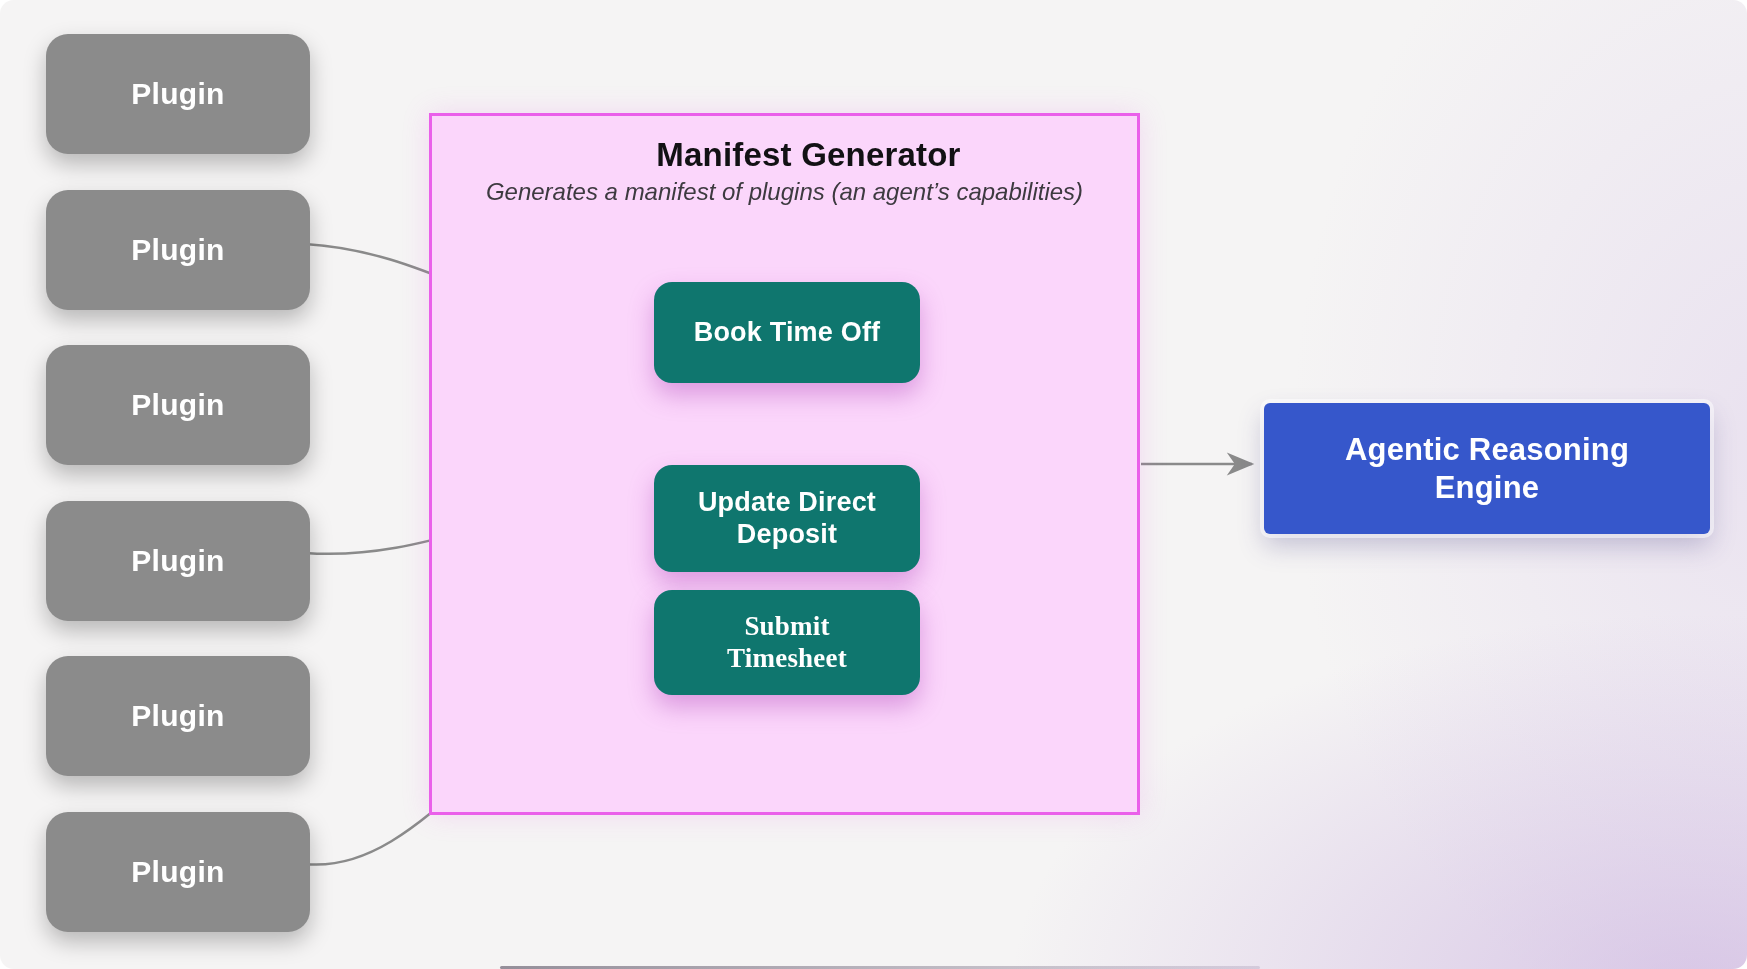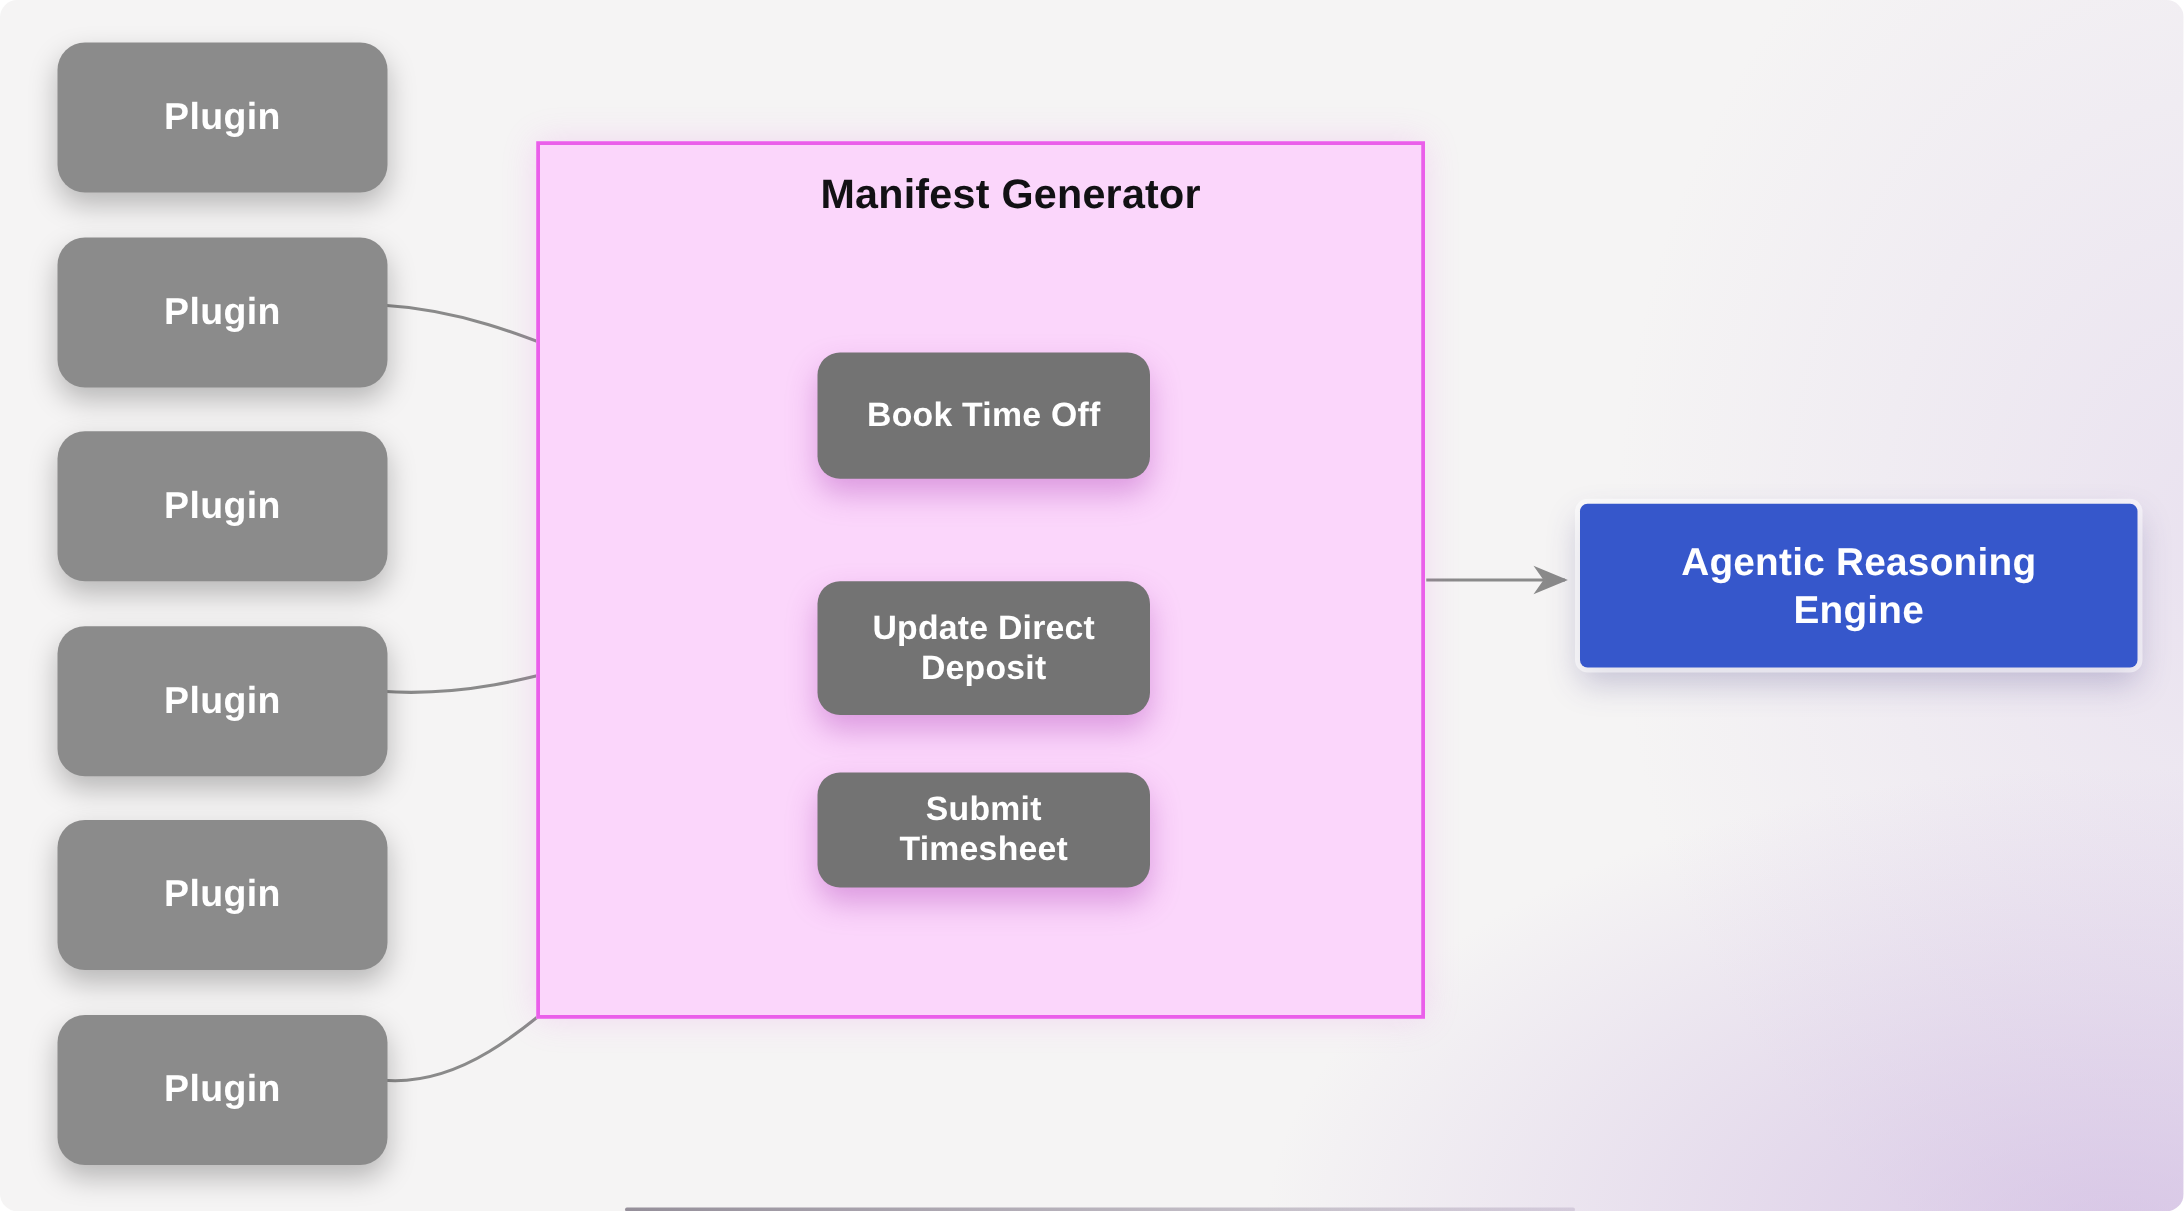--- a/index.html
+++ b/index.html
@@ -68,37 +68,37 @@
     margin-top: 4px;
     text-align: center;
     font-style: italic;
     font-size: 24px;
     color: #3d3a40;
   }
   .cap-btn {
     position: absolute;
     left: 222px;
     width: 266px;
-    background: #737373;
+    background: #0f766e;
     border-radius: 18px;
     box-shadow: 0 12px 24px rgba(168,56,178,0.38);
     display: flex;
     align-items: center;
     justify-content: center;
     text-align: center;
     color: #ffffff;
     font-weight: bold;
     font-size: 27px;
     line-height: 1.18;
     white-space: pre-line;
     letter-spacing: 0.2px;
   }
   .cap-btn.btn-0 { top: 166px; height: 101px; }
   .cap-btn.btn-1 { top: 333px; height: 107px; margin-top: 16px; }
-  .cap-btn.btn-2 { top: 502px; height: 92px; }
+  .cap-btn.btn-2 { top: 474px; height: 105px; font-family: Liberation Serif, serif; }
   .engine-box {
     position: absolute;
     left: 1264px;
     top: 403px;
     width: 446px;
     height: 131px;
     background: #3657cb;
     border-radius: 6px;
     box-shadow: 0 0 0 4px rgba(255,255,255,0.5), 0 12px 26px rgba(70,60,130,0.28);
     display: flex;
@@ -153,20 +153,21 @@
   </div>
   <div class="plugin" style="top:656px">
     <span>Plugin</span>
   </div>
   <div class="plugin" style="top:812px">
     <span>Plugin</span>
   </div>
 
   <div class="manifest-box">
     <div class="mg-title">Manifest Generator</div>
+    <div class="mg-subtitle">Generates a manifest of plugins (an agent’s capabilities)</div>
     <div class="cap-btn btn-0">Book Time Off</div>
     <div class="cap-btn btn-1">Update Direct
 Deposit</div>
     <div class="cap-btn btn-2">Submit
 Timesheet</div>
   </div>
 
   <div class="engine-box">Agentic Reasoning
 Engine</div>
 

